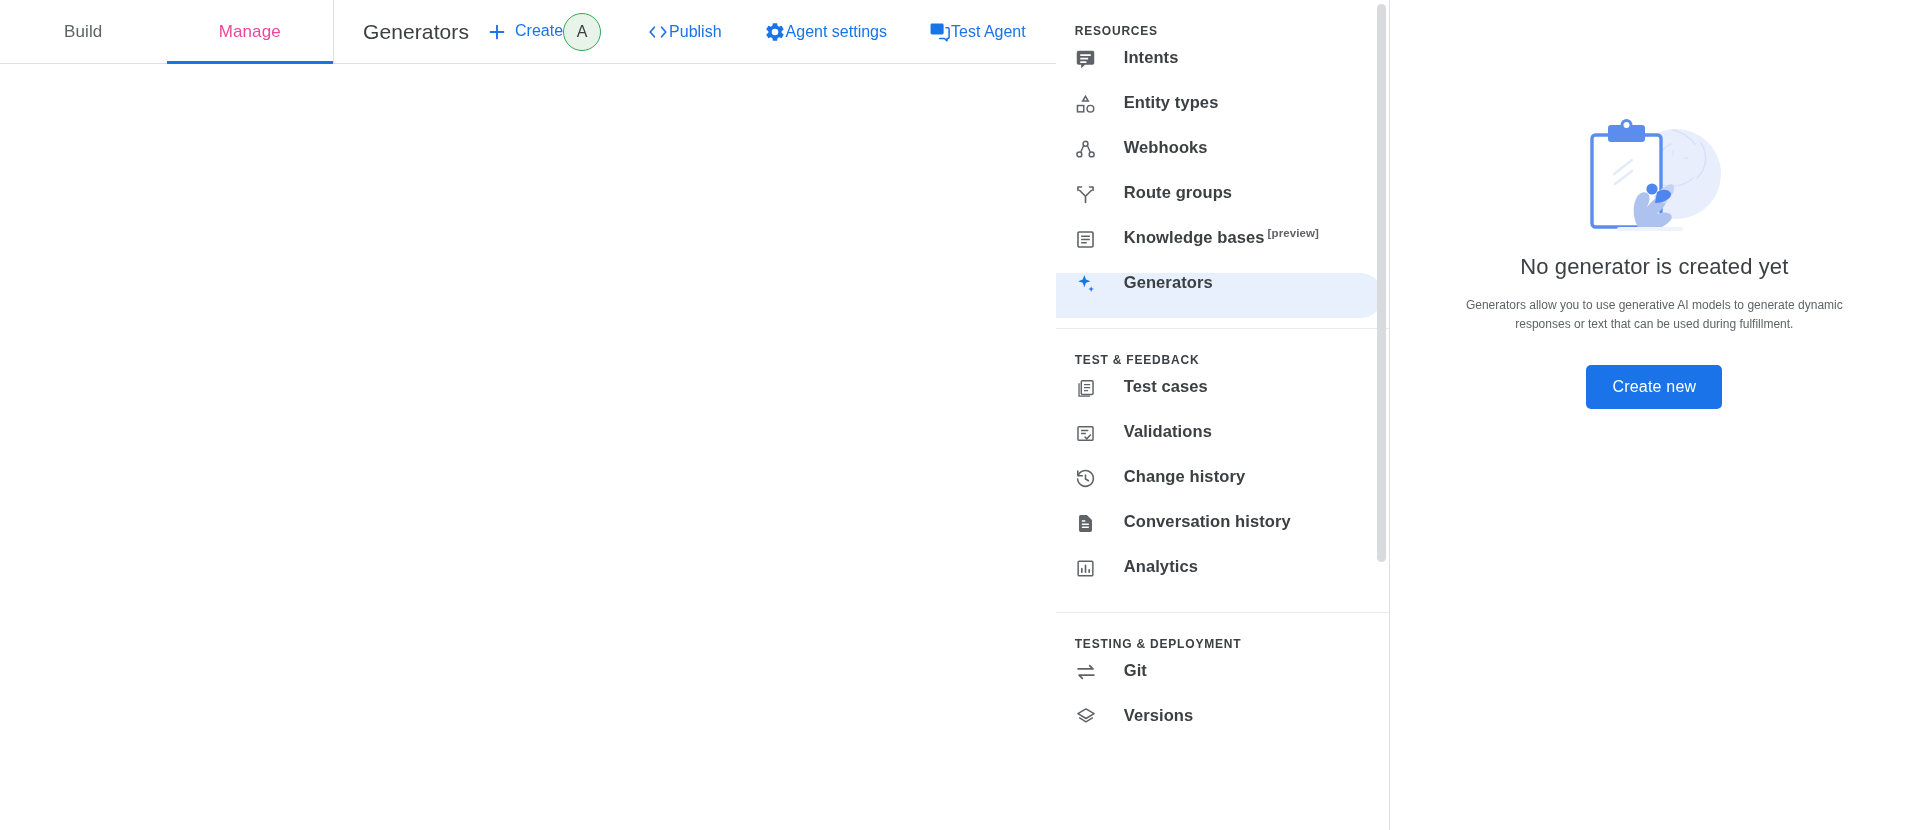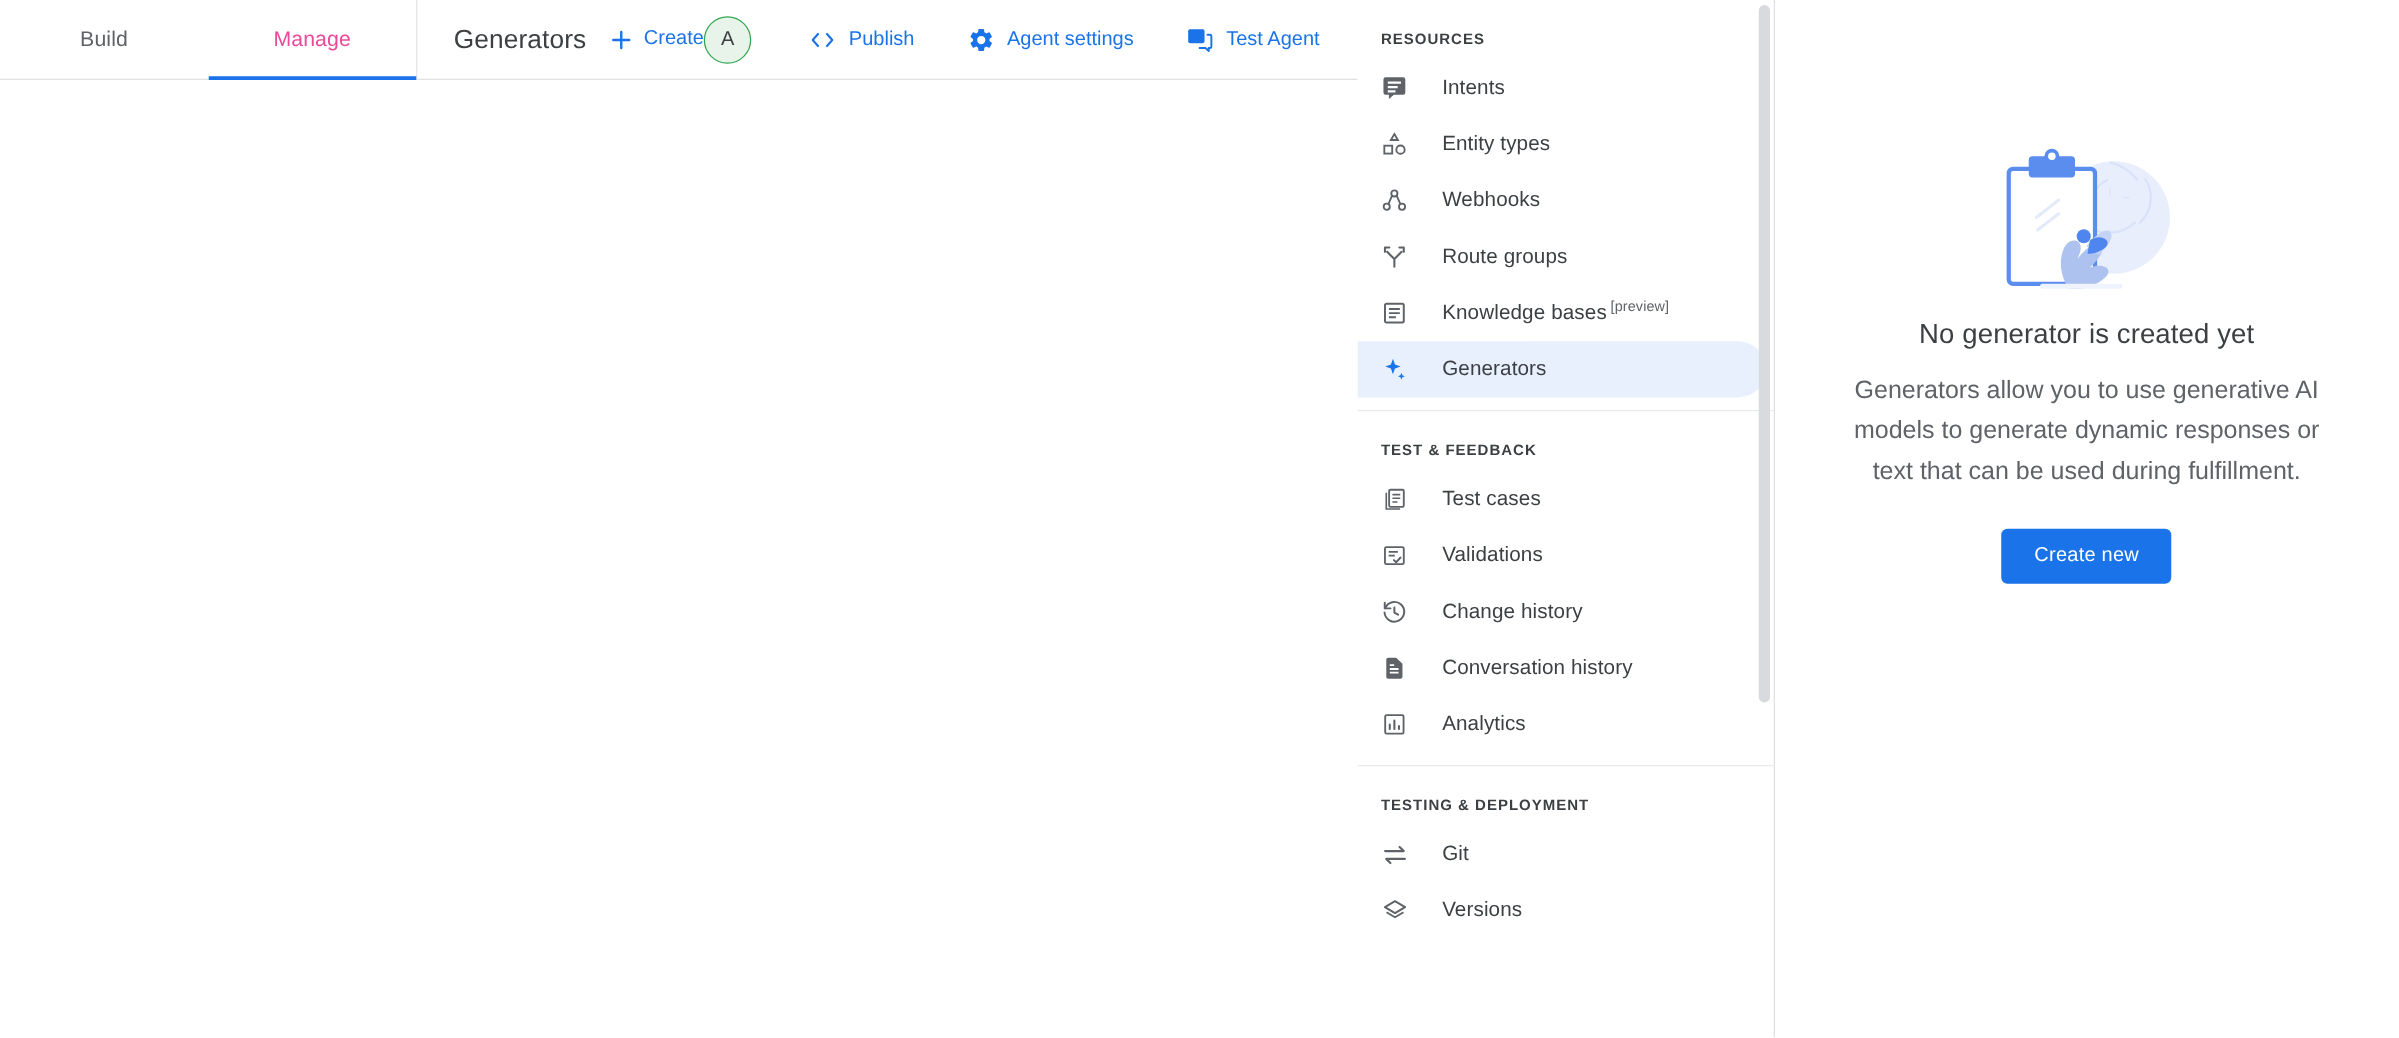--- a/index.html
+++ b/index.html
@@ -56,21 +56,21 @@
   .header-spacer { flex: 1 1 auto; }
 
   .avatar {
     width: 38px; height: 38px; border-radius: 50%;
     background: #e8f4ea; border: 1.5px solid #34a853;
     display: flex; align-items: center; justify-content: center;
     font-size: 16px; color: #3c4043; cursor: pointer;
     margin-right: 46px;
   }
   .hdr-action {
-    display: flex; align-items: center; gap: 10px;
+    display: flex; align-items: center; gap: 0;
     color: #1a73e8; font-size: 16px; font-weight: 500;
     cursor: pointer; margin-right: 42px; white-space: nowrap;
   }
   .hdr-action:last-child { margin-right: 8px; }
   .hdr-action svg { display: block; flex: 0 0 auto; }
 
   
   .body-row { display: flex; flex: 1 1 auto; min-height: 0; }
 
   
@@ -82,26 +82,27 @@
     overflow: hidden;
   }
   .sidebar-scroll { position: absolute; inset: 0; overflow: hidden; }
   .nav-section { padding: 6px 0 10px 0; }
   .nav-section + .nav-section { border-top: 1px solid #e8eaed; }
   .section-label {
     font-size: 12px; font-weight: 700; color: #3c4043;
     letter-spacing: .8px; padding: 18px 0 10px 19px;
   }
   .nav-item {
-    display: flex; align-items: center;
+    display: flex; align-items: flex-start;
     height: 45px; margin: 0 6px 0 0;
     padding-left: 19px;
     border-radius: 0 24px 24px 0;
     cursor: pointer; color: #3c4043; font-size: 16.5px;
     letter-spacing: .1px;
+    font-weight: bold;
   }
   .nav-item .ni-icon {
     width: 22px; height: 22px; flex: 0 0 22px;
     margin-right: 27px; display: flex; align-items: center; justify-content: center;
     color: #5f6368;
   }
   .nav-item .ni-icon svg { display: block; }
   .nav-item.active { background: #e8f0fe; }
   .nav-item.active .ni-icon { color: #1a73e8; }
   .nav-label { display: inline-flex; align-items: baseline; gap: 3px; }
@@ -120,21 +121,21 @@
     background: #fff;
     padding-top: 96px;
   }
   .empty-state { text-align: center; width: 470px; }
   .illus { margin: 0 auto 22px auto; display: block; }
   .empty-title {
     font-size: 22px; color: #3c4043; font-weight: 400;
     margin-bottom: 16px; letter-spacing: .1px;
   }
   .empty-desc {
-    font-size: 20px; color: #5f6368; line-height: 1.62;
+    font-size: 12px; color: #5f6368; line-height: 1.62;
     width: 404px; margin: 0 auto 30px auto;
   }
   .btn-primary {
     display: inline-block; background: #1a73e8; color: #fff;
     border: none; border-radius: 5px;
     padding: 13px 26px; font-size: 16px; font-weight: 400;
     font-family: "Liberation Sans", sans-serif;
     cursor: pointer; letter-spacing: .2px;
   }
 </style>

